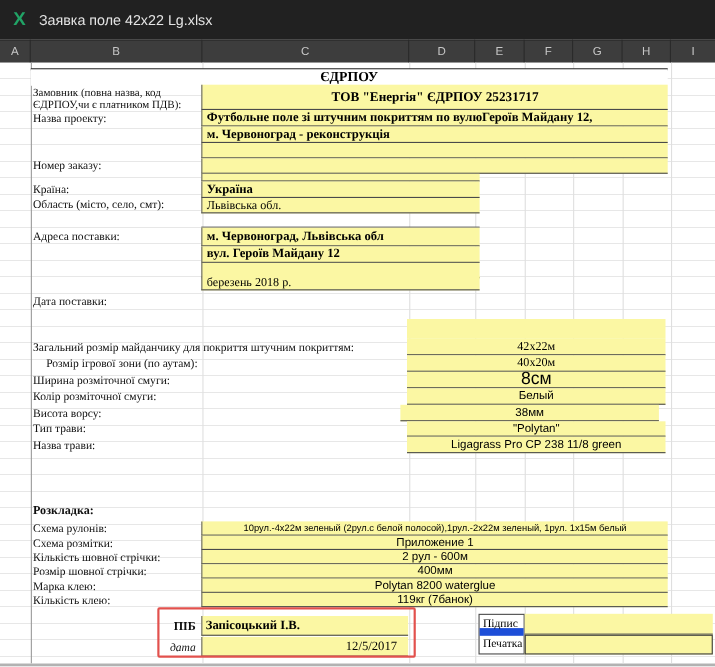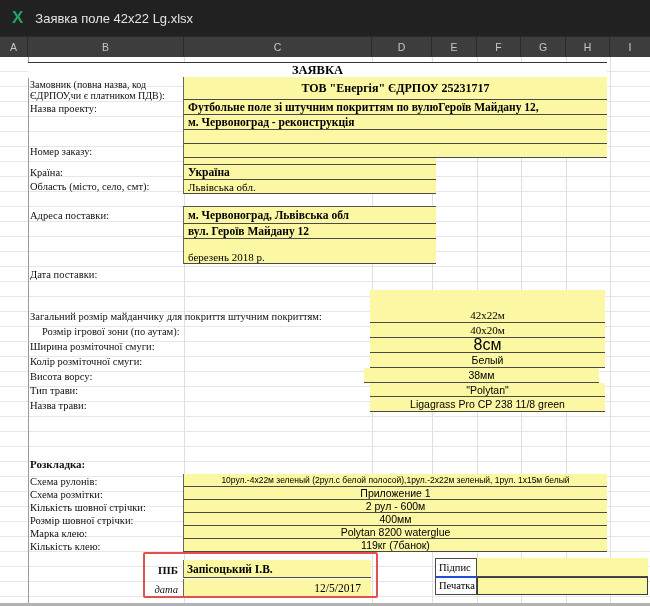--- a/index.html
+++ b/index.html
@@ -76,21 +76,21 @@
   <div class="vg" style="left:184px"></div>
   <div class="vg" style="left:372px"></div>
   <div class="vg" style="left:432px"></div>
   <div class="vg" style="left:477px"></div>
   <div class="vg" style="left:521px"></div>
   <div class="vg" style="left:566px"></div>
   <div class="vg" style="left:610px"></div>
 
   <div class="abs" style="left:28px; top:5px; width:579px; border-top:2px solid #333"></div>
   <div class="abs bold" style="left:28px; top:6px; width:579px; height:15px; background:#fff;
-       text-align:center; font-size:12.5px;">ЗАЯВКА</div>
+       text-align:center; font-size:12.5px;">ЄДРПОУ</div>
 
   <div class="lbl" style="left:30px; top:22px; line-height:11px; font-size:10px;">
     <div>Замовник (повна назва, код</div>
       <div>ЄДРПОУ,чи є платником ПДВ):</div>
   </div>
   <div class="y bl c bold" style="left:183px; top:20px; width:424px; height:23px; font-size:12px;">ТОВ "Енергія" ЄДРПОУ 25231717</div>
 
   <div class="lbl" style="left:30px; top:46px;">Назва проекту:</div>
   <div class="y bl bold" style="left:183px; top:43px; width:424px; height:15px; font-size:11.5px; padding-left:4px;">Футбольне поле зі штучним покриттям по вулюГероїв Майдану 12,</div>
   <div class="y bl bold" style="left:183px; top:58px; width:424px; height:15px; font-size:11.5px; padding-left:4px;">м. Червоноград - реконструкція</div>
@@ -144,20 +144,20 @@
   <div class="lbl" style="left:30px; top:484px;">Кількість клею:</div>
   <div class="y bl c sans" style="left:183px; top:482px; width:424px; height:13px; font-size:10.5px;">119кг (7банок)</div>
 
   <div class="lbl bold" style="left:120px; top:507px; width:58px; text-align:right; font-size:11px;">ПІБ</div>
   <div class="y bl bold" style="left:183px; top:503px; width:188px; height:18px; font-size:11.5px; padding-left:3px;">Запісоцький І.В.</div>
   <div class="lbl it" style="left:120px; top:527px; width:58px; text-align:right; font-size:10.5px;">дата</div>
   <div class="y bl r" style="left:183px; top:522px; width:188px; height:18px; font-size:11.5px; padding-right:10px;">12/5/2017</div>
   <div class="redbox" style="left:143px; top:495px; width:235px; height:46px;"></div>
 
   <div class="abs" style="left:435px; top:501px; width:42px; height:37px; border:1px solid #4a4a4a; background:#fff;">
-    <div style="height:19px; border-bottom:2px solid #1d4ed8; font-size:10.5px; padding:3px 0 0 3px;">Підпис</div>
+    <div style="height:19px; border-bottom:7px solid #1d4ed8; font-size:10.5px; padding:3px 0 0 3px;">Підпис</div>
     <div style="height:17px; font-size:10.5px; padding:2px 0 0 3px;">Печатка</div>
   </div>
   <div class="y" style="left:477px; top:501px; width:171px; height:19px;"></div>
   <div class="y" style="left:477px; top:520px; width:171px; height:18px; border:1px solid #3a3a3a;"></div>
 </div>
 
 <div class="bottombar"></div>
 
 </body></html>

